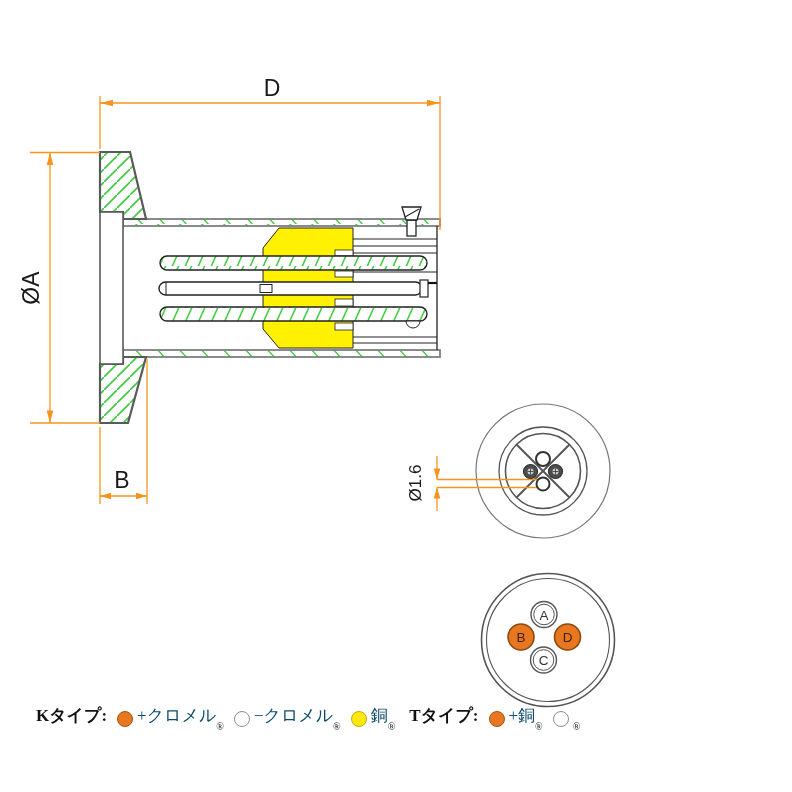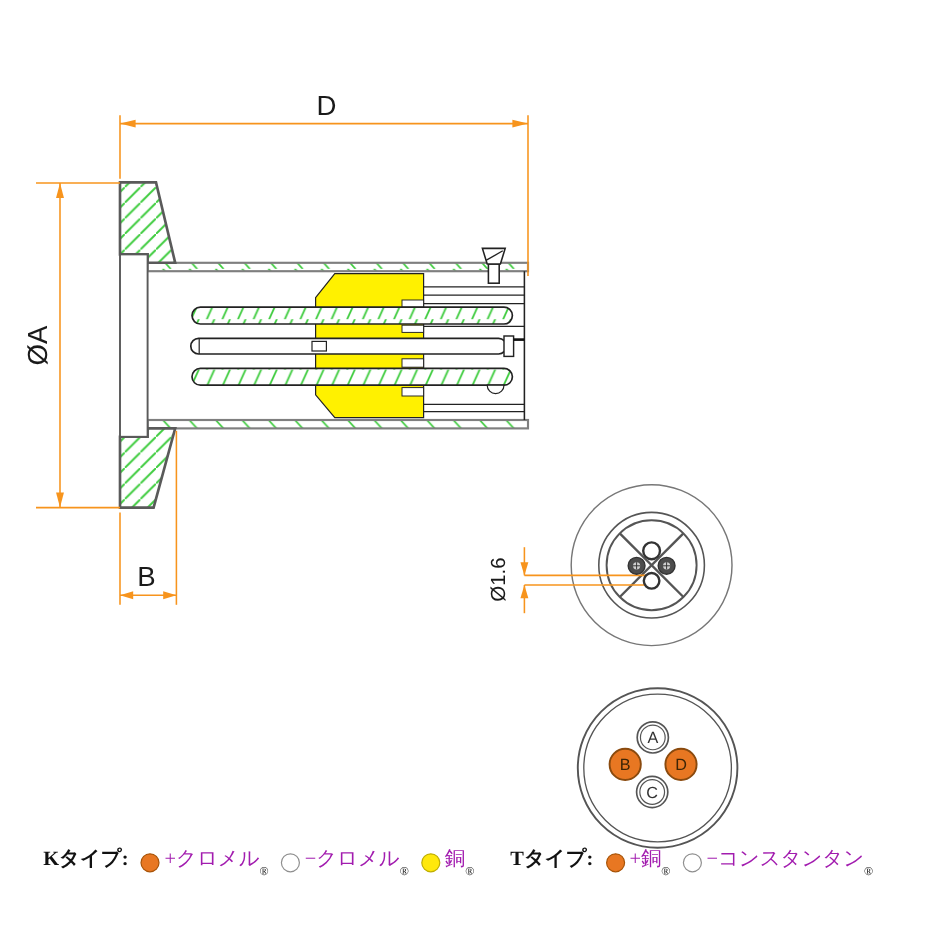--- a/index.html
+++ b/index.html
@@ -20,27 +20,27 @@
 
   .dim-label{fill:#1a1a1a;font-size:23px;}
   .dim-label-small{fill:#1a1a1a;font-size:17px;}
   .pin-letter{fill:#333333;font-size:13.5px;}
   .pin-letter-dark{fill:#3d2506;font-size:13.5px;}
 
   
   .legend{position:absolute;left:36px;top:697px;width:740px;height:30px;
           display:flex;align-items:flex-end;font-size:17px;color:#111;white-space:nowrap;font-family:Liberation Serif, serif;}
   .leg-title{font-weight:700;}
-  .leg-title-t{margin-left:30px;}
+  .leg-title-t{margin-left:14px;}
   .leg-dot{display:inline-block;width:16px;height:16px;border-radius:50%;
            margin-left:10px;margin-right:4px;flex:0 0 auto;box-sizing:border-box;}
   .dot-orange{background:var(--pin-orange,#E87722);border:1.5px solid #a85408;}
   .dot-white{background:#ffffff;border:1.5px solid #8f8f8f;}
   .dot-yellow{background:#FFE80C;border:1.5px solid #bfae00;}
-  .leg-text{color:#a21caf;}
+  .leg-text{color:#0c4a6e;}
   sup{font-size:10px;line-height:0;}
 </style>
 </head>
 <body>
 
 <div class="canvas">
 
 <svg viewBox="0 0 792 792" width="792" height="792">
   <defs>
     <pattern id="hatchFlange" width="13" height="13" patternUnits="userSpaceOnUse">
@@ -212,17 +212,16 @@
   <span class="leg-text">銅</span>
       <sup>®</sup>
 
   <span class="leg-title leg-title-t">Tタイプ:</span>
 
   <span class="leg-dot dot-orange"></span>
   <span class="leg-text">+銅</span>
       <sup>®</sup>
 
   <span class="leg-dot dot-white"></span>
-  <span class="leg-text">−コンスタンタン</span>
       <sup>®</sup>
 </div>
 
 </div>
 
 </body></html>

